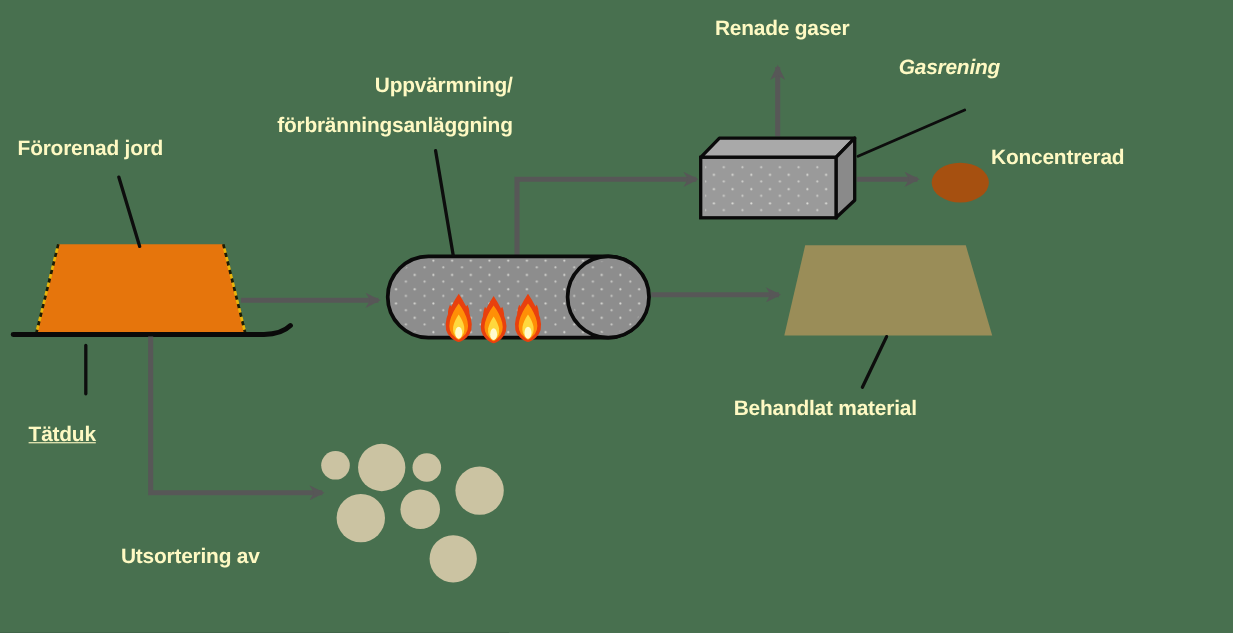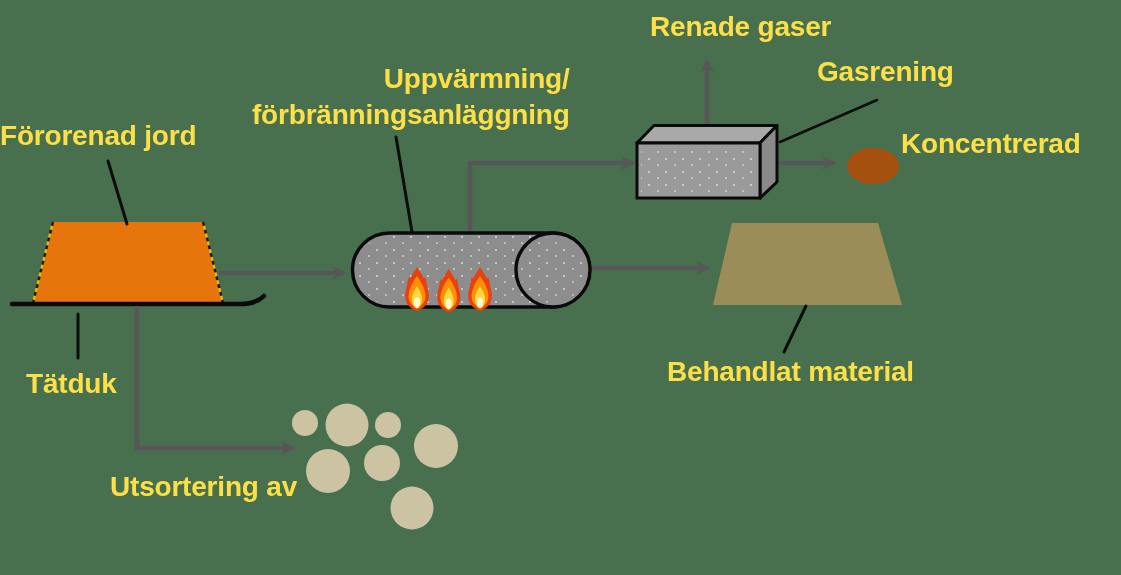--- a/index.html
+++ b/index.html
@@ -6,23 +6,23 @@
   #canvas{
     position:relative;
     width:1121px;height:575px;
     background:#48704F;
     overflow:hidden;
     font-family:"Liberation Sans", sans-serif;
   }
   #shapes{position:absolute;left:0;top:0;}
   .lbl{
     position:absolute;
-    color:#fde047;
+    color:#fef9c3;
     font-weight:700;
-    font-size:28px;
+    font-size:19px;
     line-height:30px;
     white-space:nowrap;
     letter-spacing:-0.2px;
   }
   .lbl .l2{display:block;}
   .lh36{line-height:36px;text-align:right;}
   .lh34{line-height:34px;}
   .indent8{padding-left:8px;}
 </style>
 </head>
@@ -96,36 +96,36 @@
       <circle cx="412" cy="508" r="21.5"></circle>
     </g>
 
     <line x1="108" y1="161" x2="127" y2="224" stroke="#0d0d0d" stroke-width="3" stroke-linecap="round"></line>
     <line x1="78" y1="314" x2="78" y2="358" stroke="#0d0d0d" stroke-width="3" stroke-linecap="round"></line>
     <line x1="396" y1="137" x2="412" y2="232" stroke="#0d0d0d" stroke-width="3" stroke-linecap="round"></line>
     <line x1="877" y1="100" x2="780" y2="142" stroke="#0d0d0d" stroke-width="2.6" stroke-linecap="round"></line>
     <line x1="806" y1="306" x2="784" y2="352" stroke="#0d0d0d" stroke-width="3" stroke-linecap="round"></line>
   </svg>
 
-  <div class="lbl" style="left:0;top:121px;">Förorenad jord</div>
+  <div class="lbl" style="left:16px;top:121px;">Förorenad jord</div>
 
-  <div class="lbl" style="left:26px;top:369px;">Tätduk</div>
+  <div class="lbl" style="left:26px;top:381px;text-decoration:underline;">Tätduk</div>
 
   <div class="lbl lh36" style="left:252px;top:61px;">
     <span>Uppvärmning/</span>
     <span class="l2">förbränningsanläggning</span>
   </div>
 
   <div class="lbl" style="left:650px;top:12px;">Renade gaser</div>
 
-  <div class="lbl" style="left:817px;top:57px;">Gasrening</div>
+  <div class="lbl" style="left:817px;top:47px;font-style:italic;">Gasrening</div>
 
   <div class="lbl lh34" style="left:901px;top:127px;">
     <span>Koncentrerad</span>
   </div>
 
   <div class="lbl" style="left:667px;top:357px;">Behandlat material</div>
 
-  <div class="lbl lh36" style="left:110px;top:469px;">
+  <div class="lbl lh36" style="left:110px;top:489px;">
     <span>Utsortering av</span>
   </div>
 
 </div>
 
 </body></html>

